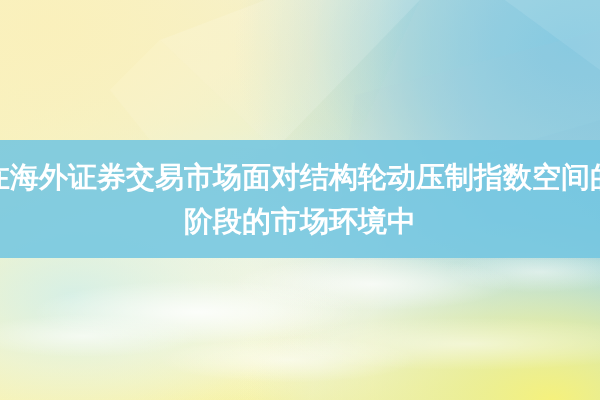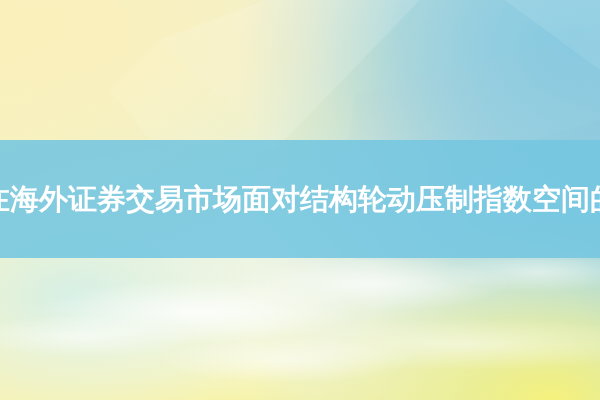--- a/index.html
+++ b/index.html
@@ -161,15 +161,16 @@
     <polygon points="265,0 420,0 275,150 160,40" fill="#ffffff" opacity="0.22"></polygon>
     <polygon points="420,0 600,0 600,120 330,200" fill="#c8dce0" opacity="0.20"></polygon>
     <polygon points="330,200 600,120 600,260 355,260" fill="#b9cfd6" opacity="0.18"></polygon>
     <polygon points="505,0 600,0 600,70" fill="#ffffff" opacity="0.18"></polygon>
     <polygon points="160,40 275,150 150,140 110,90" fill="#ffffff" opacity="0.14"></polygon>
     <polygon points="355,95 600,30 600,150 340,205" fill="#a9c6d2" opacity="0.12"></polygon>
   </svg>
 
   <div class="banner">
     <div class="banner-line">在海外证券交易市场面对结构轮动压制指数空间的</div>
+    <div class="banner-line">阶段的市场环境中</div>
   </div>
 
 </div>
 
 </body></html>

